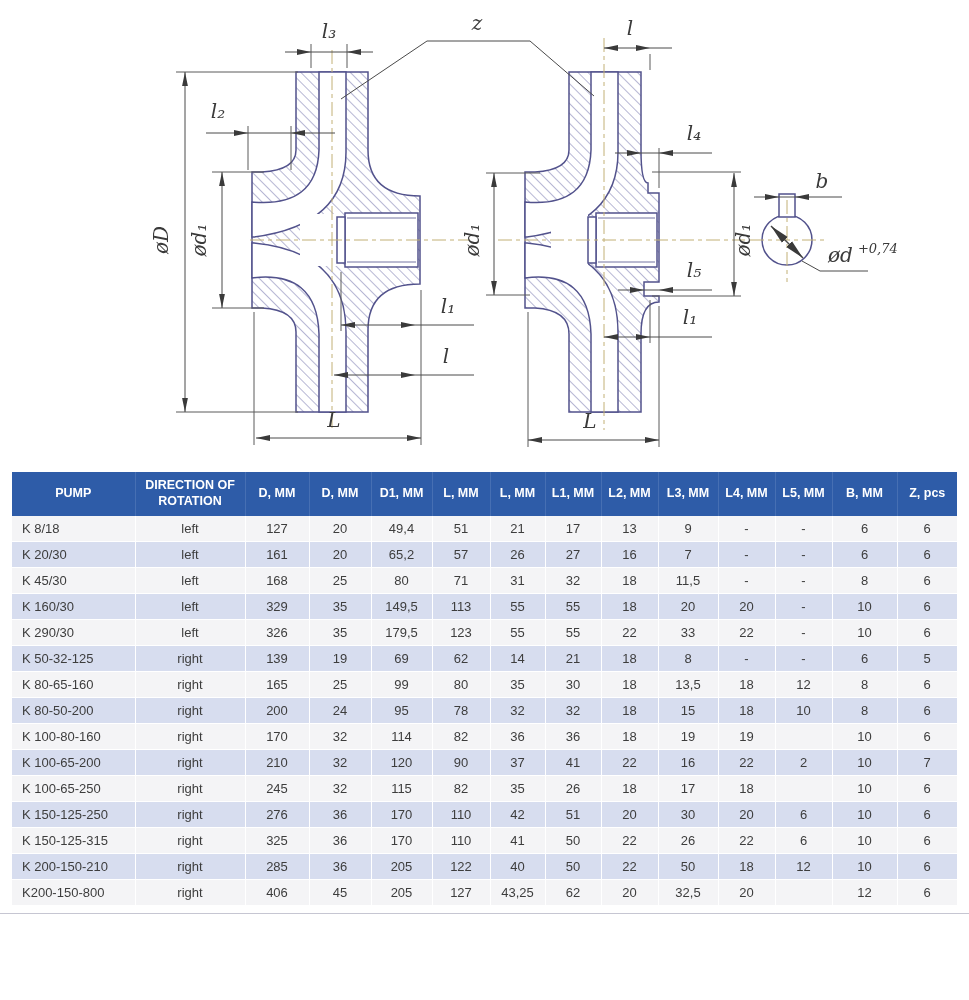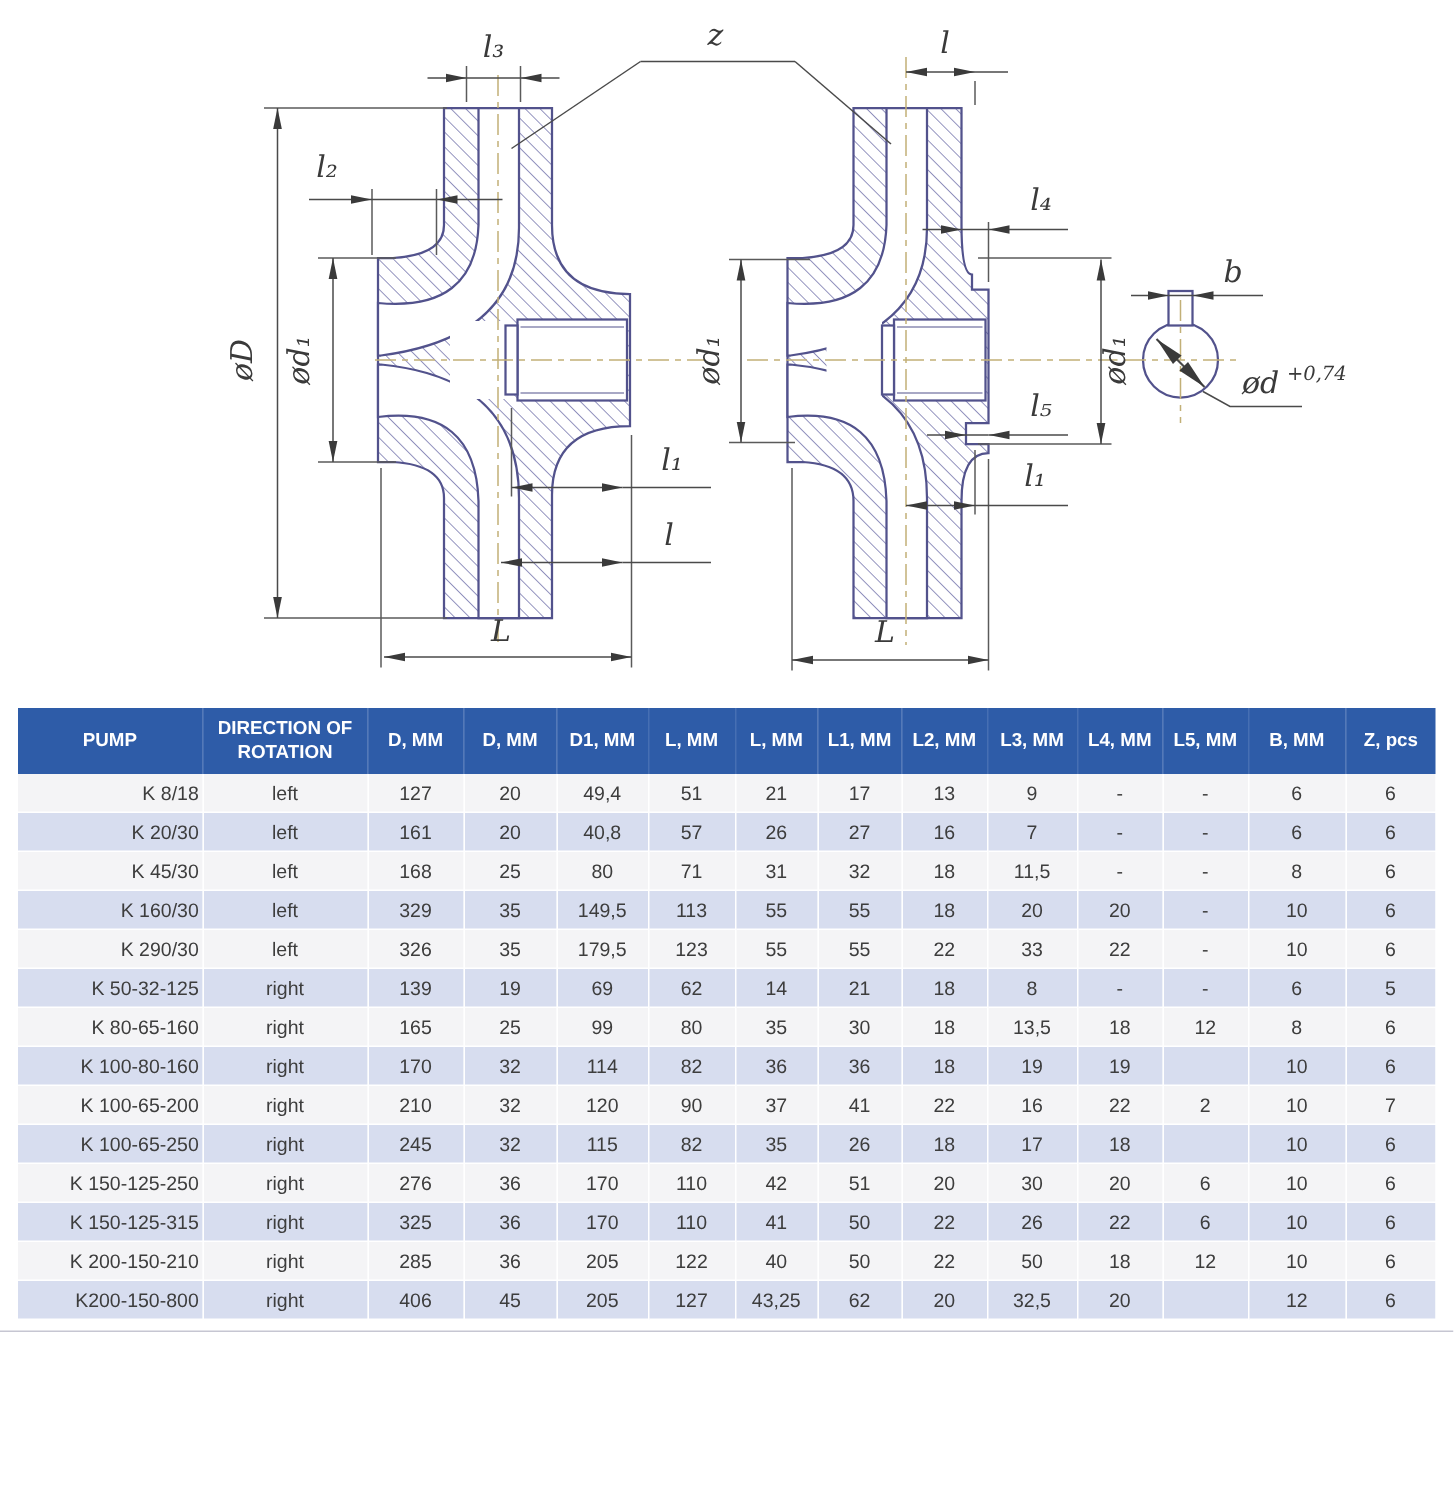--- a/index.html
+++ b/index.html
@@ -7,21 +7,21 @@
   .drawing-wrap{width:815px;height:468px;}
   svg text{font-family:"DejaVu Serif",serif;font-style:italic;fill:#3a3a3a;}
   svg .dim-lbl{font-size:20px;}
   svg .dim-lbl-sm{font-size:13px;}
   table.spec{border-collapse:collapse;table-layout:fixed;width:945px;margin:4px 12px 0 12px;font-size:13px;color:#3d3d3d;}
   table.spec th{background:#2e5ca8;color:#ffffff;font-weight:bold;font-size:12.5px;line-height:1.25;
     text-align:center;vertical-align:middle;height:40px;padding:2px 2px;border-right:1px solid #466fb3;}
   table.spec th:last-child{border-right:none;}
   table.spec td{height:25px;text-align:center;vertical-align:middle;padding:0 2px;
     border-bottom:1px solid #ffffff;border-right:1px solid #ffffff;}
-  table.spec td:first-child{text-align:right;padding-left:10px;}
+  table.spec td:first-child{text-align:left;padding-left:10px;}
   table.spec tbody tr:nth-child(odd){background:#f4f4f6;}
   table.spec tbody tr:nth-child(even){background:#d7ddef;}
   .bottom-rule{border-top:1px solid #c6c6d2;margin:7px 0 0 0;width:969px;}
 </style>
 </head>
 <body>
 
 <div class="drawing-wrap">
 <svg width="969" height="468" viewBox="0 0 969 468">
   <defs>
@@ -208,21 +208,21 @@
         <td>-</td>
         <td>-</td>
         <td>6</td>
         <td>6</td>
       </tr>
       <tr>
         <td>K 20/30</td>
         <td>left</td>
         <td>161</td>
         <td>20</td>
-        <td>40,8</td>
+        <td>65,2</td>
         <td>57</td>
         <td>26</td>
         <td>27</td>
         <td>16</td>
         <td>7</td>
         <td>-</td>
         <td>-</td>
         <td>6</td>
         <td>6</td>
       </tr>
@@ -300,20 +300,36 @@
         <td>35</td>
         <td>30</td>
         <td>18</td>
         <td>13,5</td>
         <td>18</td>
         <td>12</td>
         <td>8</td>
         <td>6</td>
       </tr>
       <tr>
+        <td>K 80-50-200</td>
+        <td>right</td>
+        <td>200</td>
+        <td>24</td>
+        <td>95</td>
+        <td>78</td>
+        <td>32</td>
+        <td>32</td>
+        <td>18</td>
+        <td>15</td>
+        <td>18</td>
+        <td>10</td>
+        <td>8</td>
+        <td>6</td>
+      </tr>
+      <tr>
         <td>K 100-80-160</td>
         <td>right</td>
         <td>170</td>
         <td>32</td>
         <td>114</td>
         <td>82</td>
         <td>36</td>
         <td>36</td>
         <td>18</td>
         <td>19</td>

